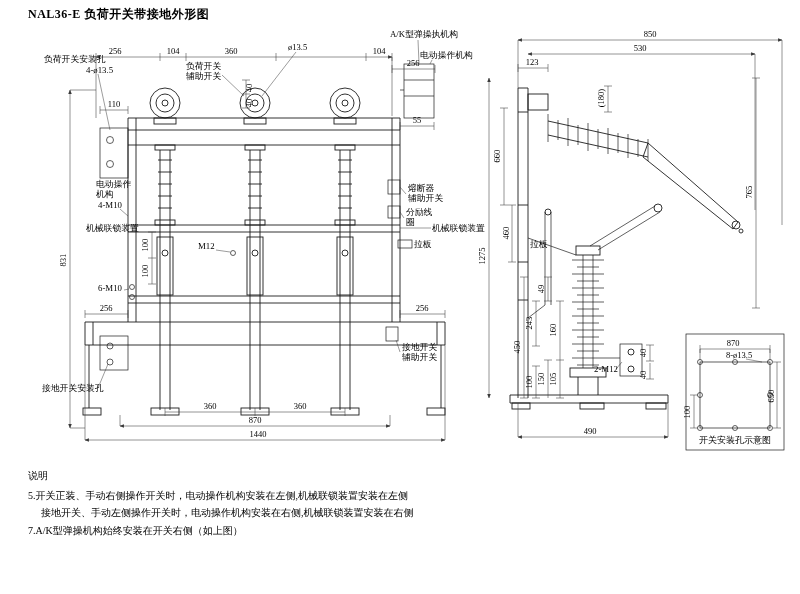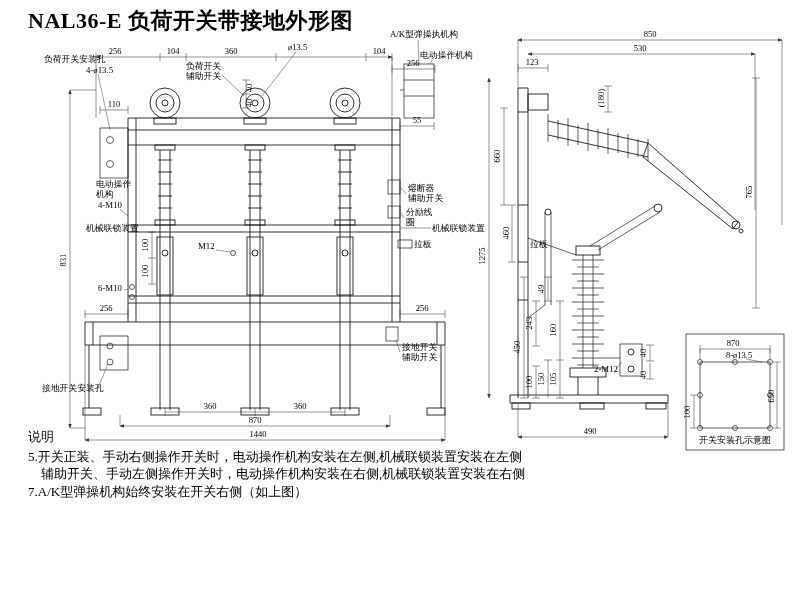--- a/index.html
+++ b/index.html
@@ -1,29 +1,29 @@
 <!DOCTYPE html>
 <html><head>
 <meta charset="utf-8">
 <style>
   html,body{margin:0;padding:0;background:#fff;}
   #page{position:relative;width:800px;height:594px;background:#fff;overflow:hidden;
         font-family:"Liberation Serif","DejaVu Serif",serif;color:#000;}
-  #title{position:absolute;left:28px;top:6px;font-size:22px;font-weight:600;letter-spacing:.5px;}
+  #title{position:absolute;left:28px;top:6px;font-size:12px;font-weight:600;letter-spacing:.5px;}
   #drawing{position:absolute;left:0;top:0;}
   .s{stroke:#1c1c1c;stroke-width:.9;fill:none;}
   .s2{stroke:#1c1c1c;stroke-width:.7;fill:none;}
   .d{stroke:#3a3a3a;stroke-width:.55;fill:none;}
   .l{stroke:#3a3a3a;stroke-width:.5;fill:none;}
   text{fill:#000;font-family:"Liberation Serif","DejaVu Serif",serif;}
   .dt{font-size:8.5px;text-anchor:middle;}
   .dts{font-size:8.5px;text-anchor:start;}
   .lbl{font-size:8.8px;text-anchor:start;}
   .cap{font-size:9px;text-anchor:middle;}
-  #notes{position:absolute;left:28px;top:428px;font-size:13px;line-height:17.5px;}
+  #notes{position:absolute;left:28px;top:467px;font-size:10px;line-height:17.5px;}
   #notes .h{margin-bottom:2px;}
   #notes .indent{padding-left:13px;}
 </style>
 </head>
 <body>
 
 <div id="page">
 
   <svg id="drawing" width="800" height="460" viewBox="0 0 800 460">
     <defs>
@@ -290,17 +290,17 @@
       <text class="dt" x="690" y="412" transform="rotate(-90 690 412)">100</text>
       <text class="cap" x="735" y="443">开关安装孔示意图</text>
     </g>
   </svg>
 
   <div id="title">NAL36-E  负荷开关带接地外形图</div>
 
   <div id="notes">
     <div class="h">说明</div>
     <div>5.开关正装、手动右侧操作开关时，电动操作机构安装在左侧,机械联锁装置安装在左侧</div>
-    <div class="indent">辅助开关、手动左侧操作开关时，电动操作机构安装在右侧,机械联锁装置安装在右侧</div>
+    <div class="indent">接地开关、手动左侧操作开关时，电动操作机构安装在右侧,机械联锁装置安装在右侧</div>
     <div>7.A/K型弹操机构始终安装在开关右侧（如上图）</div>
   </div>
 
 </div>
 
 </body></html>

